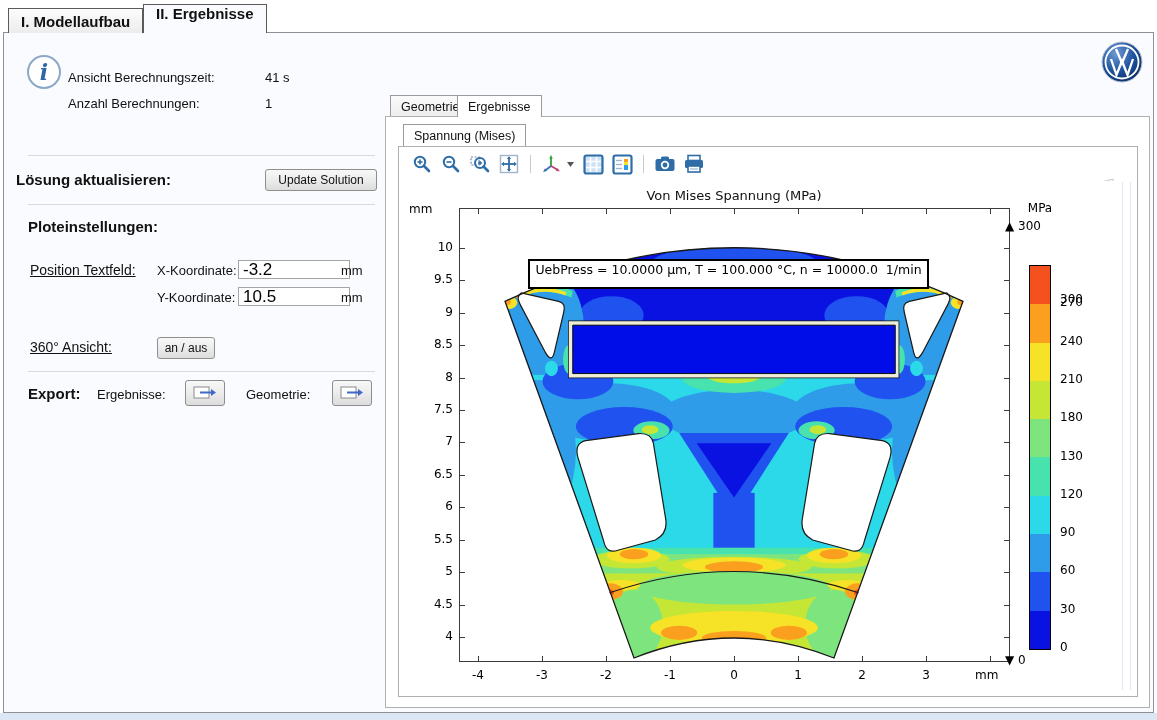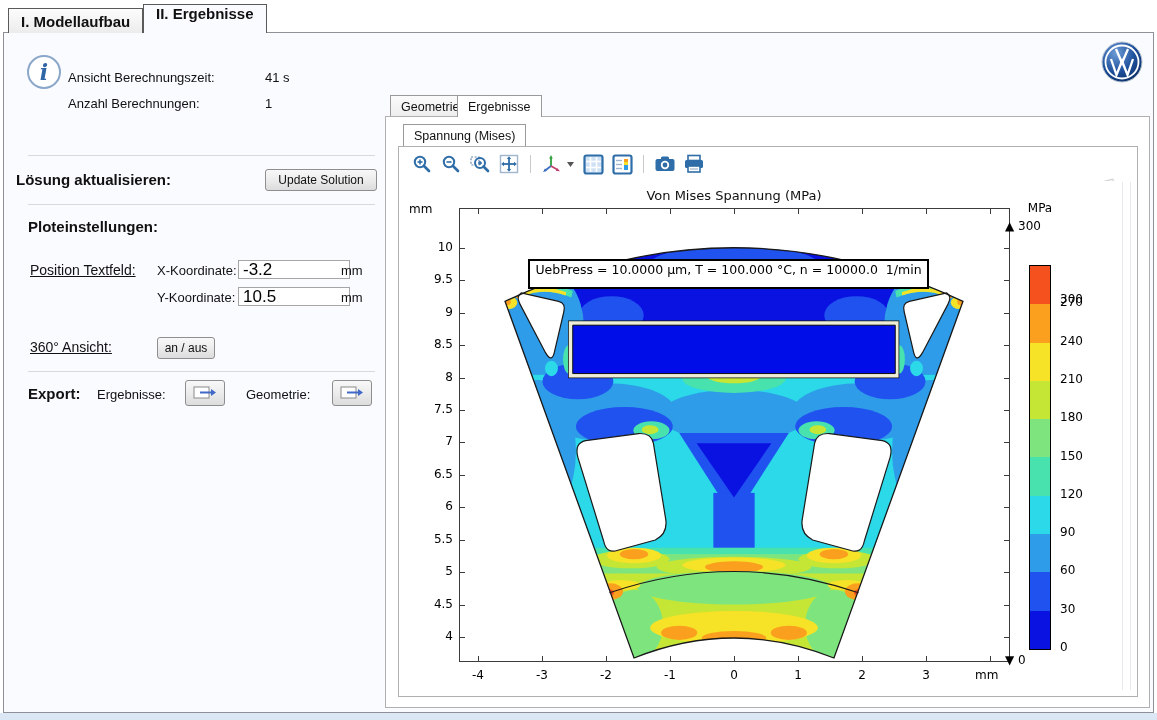--- a/index.html
+++ b/index.html
@@ -410,21 +410,21 @@
           <div class="cb-seg" style="height: 38.3px; background: rgb(46, 156, 232);"></div>
           <div class="cb-seg" style="height: 38.3px; background: rgb(32, 82, 240);"></div>
           <div class="cb-seg" style="height: 38.3px; background: rgb(10, 18, 226);"></div>
         </div>
       <div id="cbar-labels">
           <div class="cb-lab" style="top: 87px; margin-top: 24px;">300</div>
           <div class="cb-lab" style="top: 114.3px;">270</div>
           <div class="cb-lab" style="top: 152.6px;">240</div>
           <div class="cb-lab" style="top: 190.9px;">210</div>
           <div class="cb-lab" style="top: 229.2px;">180</div>
-          <div class="cb-lab" style="top: 267.5px;">150</div>
+          <div class="cb-lab" style="top: 267.5px;">130</div>
           <div class="cb-lab" style="top: 305.8px;">120</div>
           <div class="cb-lab" style="top: 344.1px;">90</div>
           <div class="cb-lab" style="top: 382.4px;">60</div>
           <div class="cb-lab" style="top: 420.7px;">30</div>
           <div class="cb-lab" style="top: 459px;">0</div>
         </div>
       <div class="cb-min">▼ 0</div>
 
       <div class="scroll-line" style="left:719px;"></div>
       <div class="scroll-line" style="left:727px;"></div>

